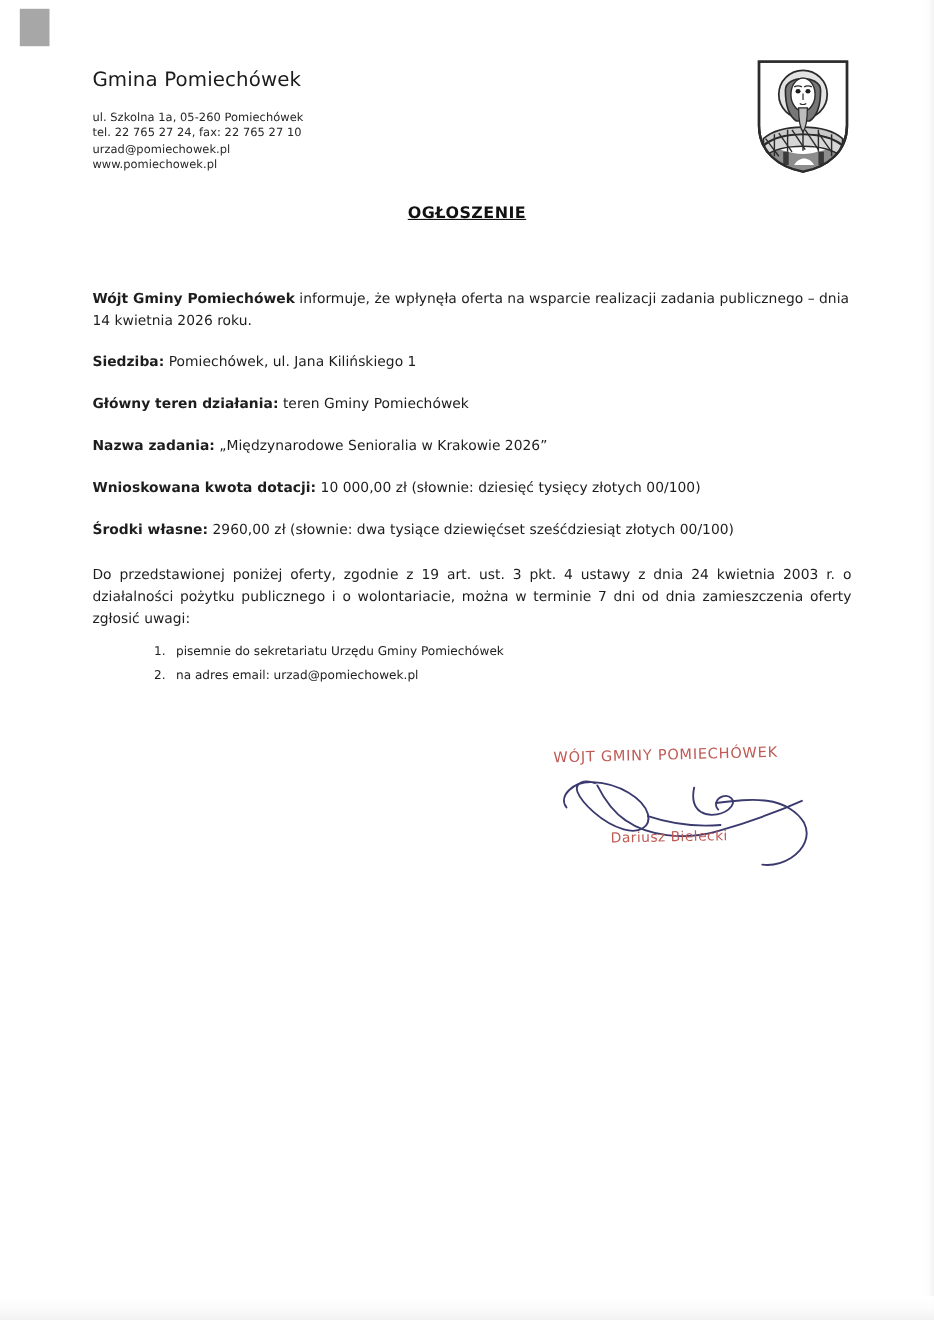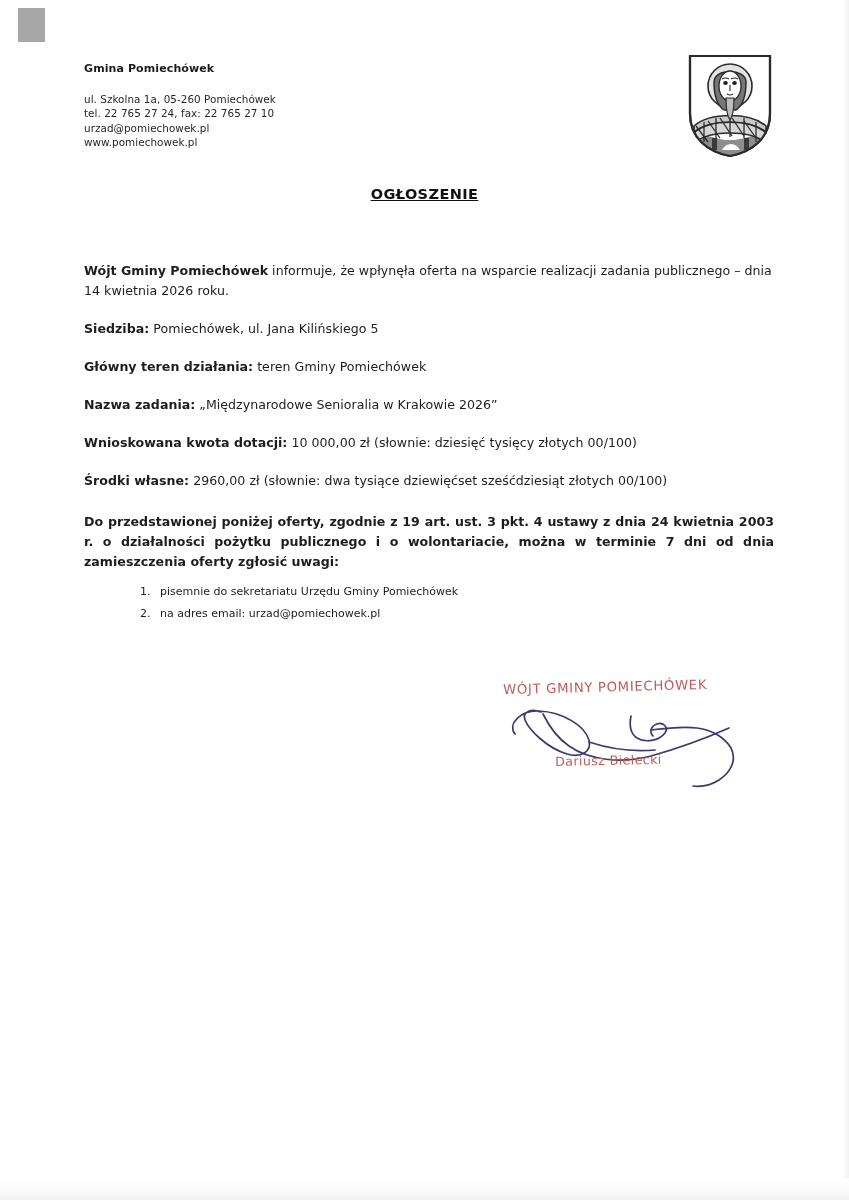--- a/index.html
+++ b/index.html
@@ -50,22 +50,22 @@
   }
 
   
   .letterhead {
     position: absolute;
     left: 84px;
     top: 62px;
     width: 420px;
   }
   .org-name {
-    font-size: 11px;
-    font-weight: bold;
+    font-size: 18px;
+    font-weight: normal;
     color: #1b1b1b;
     letter-spacing: .1px;
     margin: 0 0 17px 0;
   }
   .contact-line {
     font-size: 10.4px;
     color: #262626;
     line-height: 14.4px;
     letter-spacing: .05px;
   }
@@ -109,21 +109,20 @@
     text-align: left;
     letter-spacing: .02px;
   }
   .para b { font-weight: bold; }
   .para.legal {
     margin-top: 22px;
     margin-bottom: 10px;
     text-align: justify;
     text-justify: inter-word;
     line-height: 20px;
-    font-weight: bold;
   }
 
   ol.options {
     margin: 6px 0 0 0;
     padding-left: 70px;
     font-size: 11px;
     line-height: 19.5px;
     color: #1d1d1d;
   }
   ol.options li {
@@ -244,21 +243,21 @@
   <div class="doc-title">OGŁOSZENIE</div>
 
   <div class="body-block">
 
     <p class="para">
       <b>Wójt Gminy Pomiechówek</b><span> informuje, że wpłynęła oferta na wsparcie realizacji zadania publicznego – dnia 14 kwietnia 2026 roku.</span>
     </p>
 
 
     <p class="para">
-      <b>Siedziba:</b><span> Pomiechówek, ul. Jana Kilińskiego 5</span>
+      <b>Siedziba:</b><span> Pomiechówek, ul. Jana Kilińskiego 1</span>
     </p>
 
     <p class="para">
       <b>Główny teren działania:</b><span> teren Gminy Pomiechówek</span>
     </p>
 
     <p class="para">
       <b>Nazwa zadania:</b><span> „Międzynarodowe Senioralia w Krakowie 2026”</span>
     </p>
 

